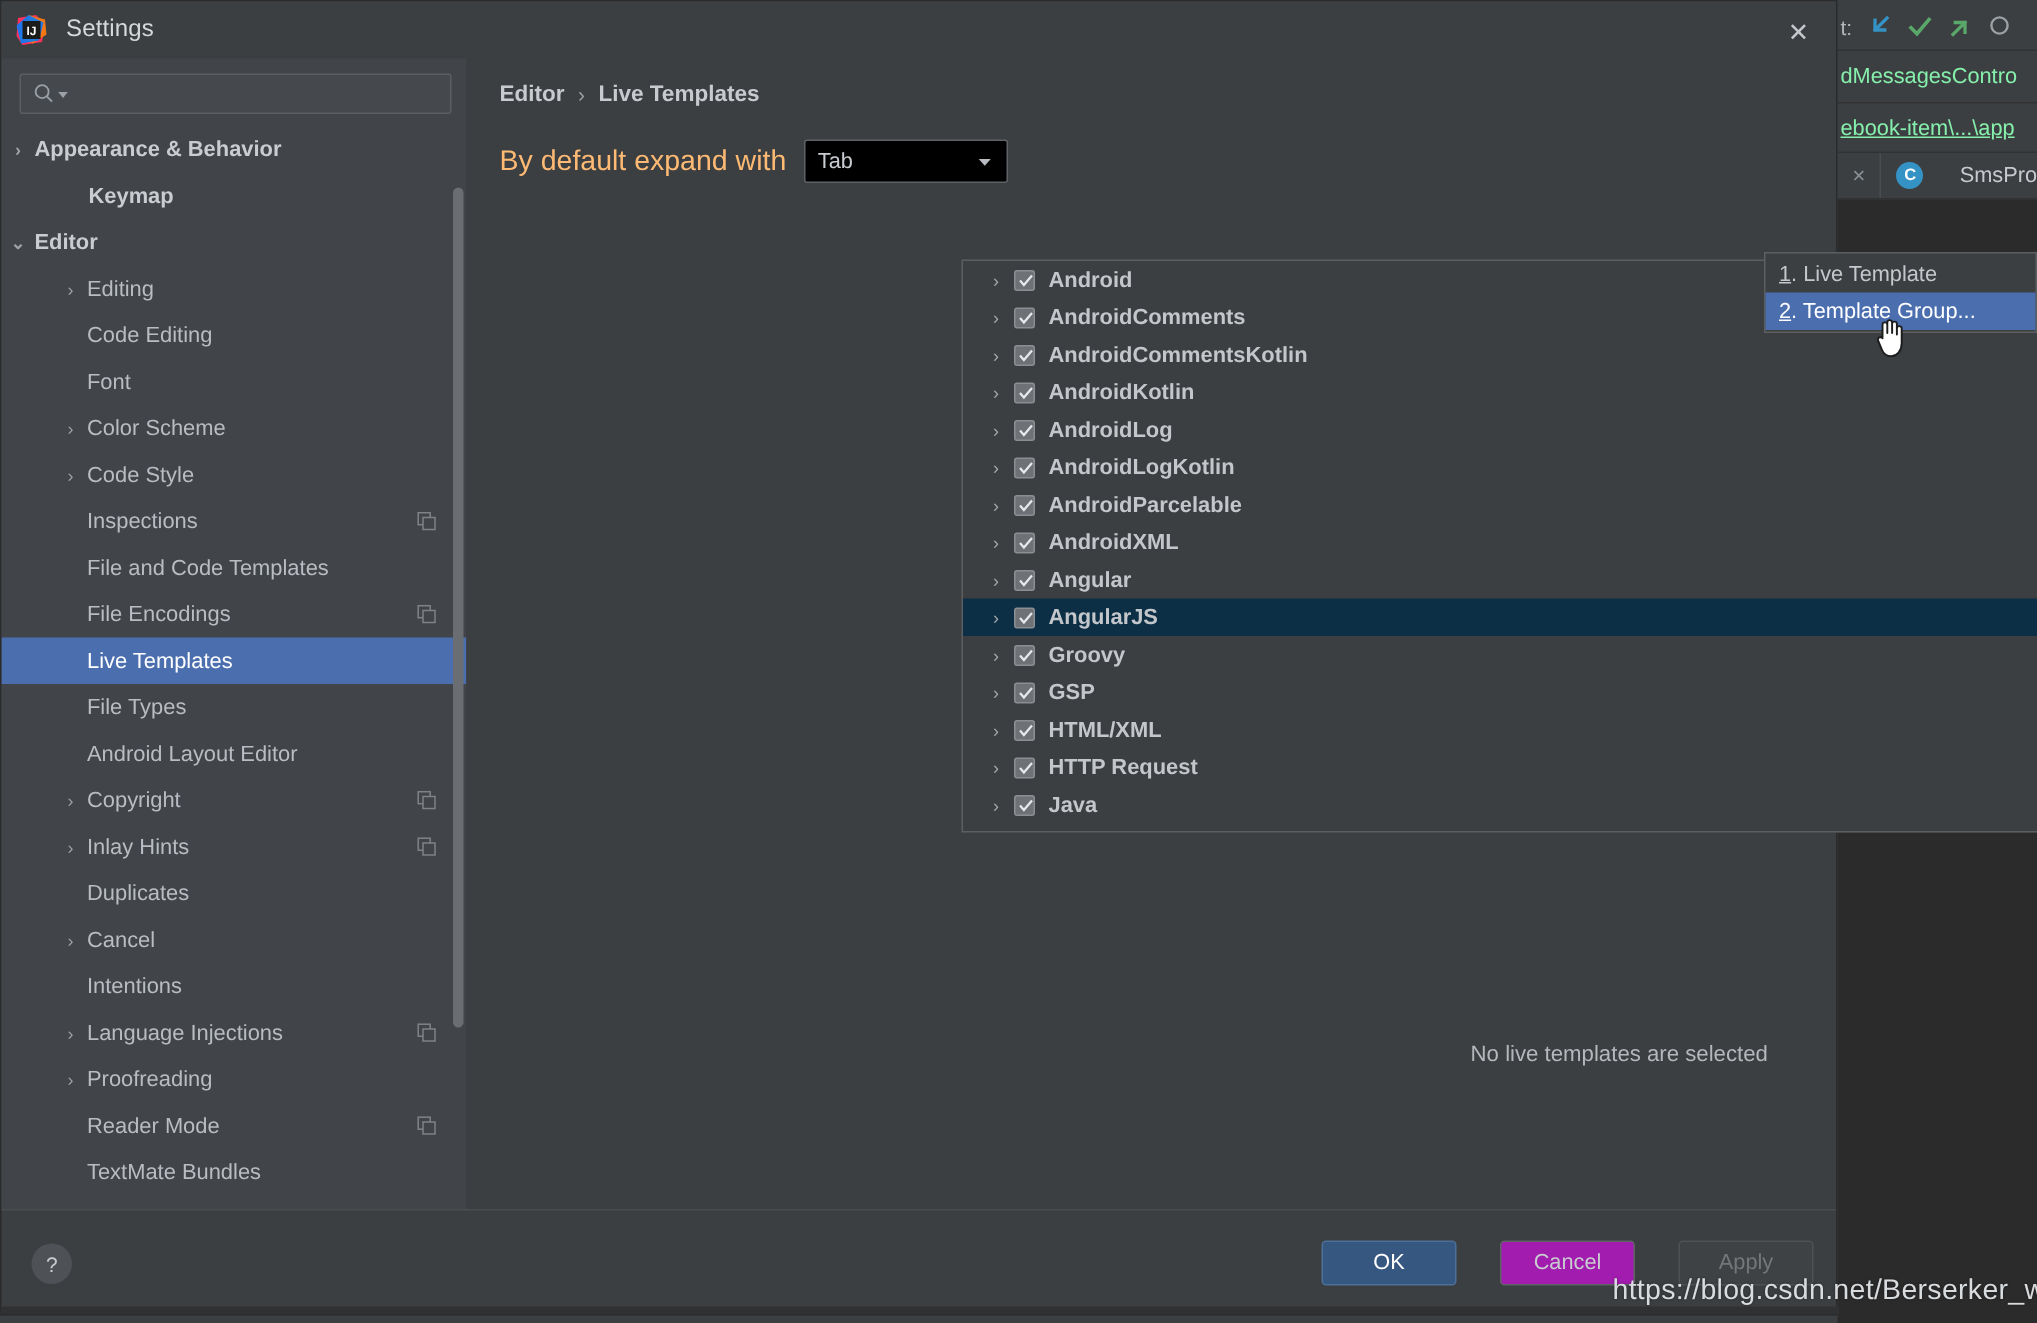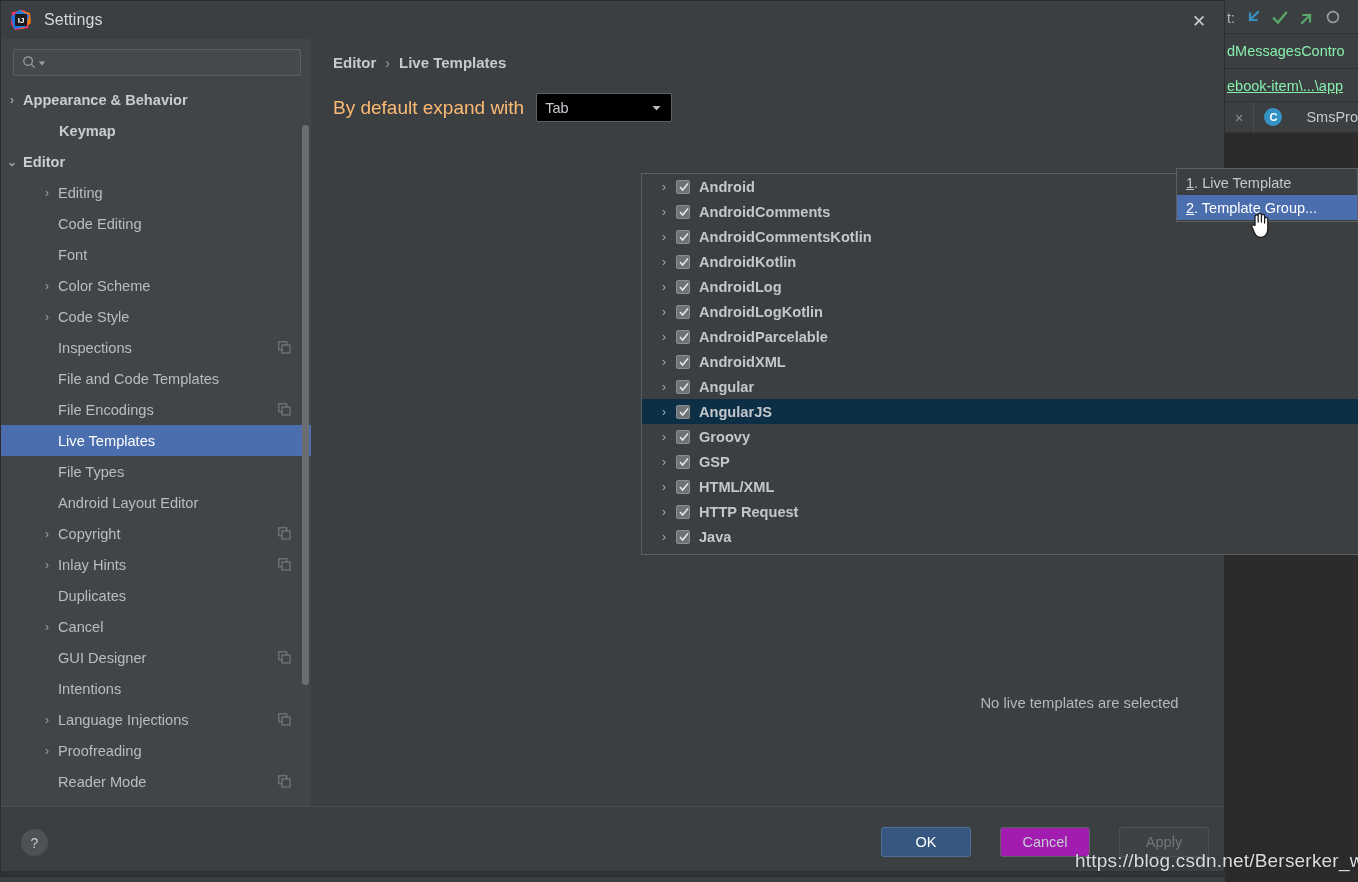--- a/index.html
+++ b/index.html
@@ -388,28 +388,20 @@
           <div class="nav-item lvl1">
             <span class="nav-chev"></span>
             <span class="nav-label">Duplicates</span>
           </div>
           <div class="nav-item lvl1">
             <span class="nav-chev">›</span>
             <span class="nav-label">Cancel</span>
           </div>
           <div class="nav-item lvl1">
             <span class="nav-chev"></span>
-            <span class="nav-label">GUI Designer</span>
-            <svg class="copy-ico" viewBox="0 0 13 13">
-              <rect x="0.8" y="0.8" width="8" height="8" stroke="#a5a9ad" stroke-width="1" fill="none"></rect>
-              <rect x="4" y="4" width="8" height="8" stroke="#a5a9ad" stroke-width="1" fill="#41454a"></rect>
-            </svg>
-          </div>
-          <div class="nav-item lvl1">
-            <span class="nav-chev"></span>
             <span class="nav-label">Intentions</span>
           </div>
           <div class="nav-item lvl1">
             <span class="nav-chev">›</span>
             <span class="nav-label">Language Injections</span>
             <svg class="copy-ico" viewBox="0 0 13 13">
               <rect x="0.8" y="0.8" width="8" height="8" stroke="#a5a9ad" stroke-width="1" fill="none"></rect>
               <rect x="4" y="4" width="8" height="8" stroke="#a5a9ad" stroke-width="1" fill="#41454a"></rect>
             </svg>
           </div>

